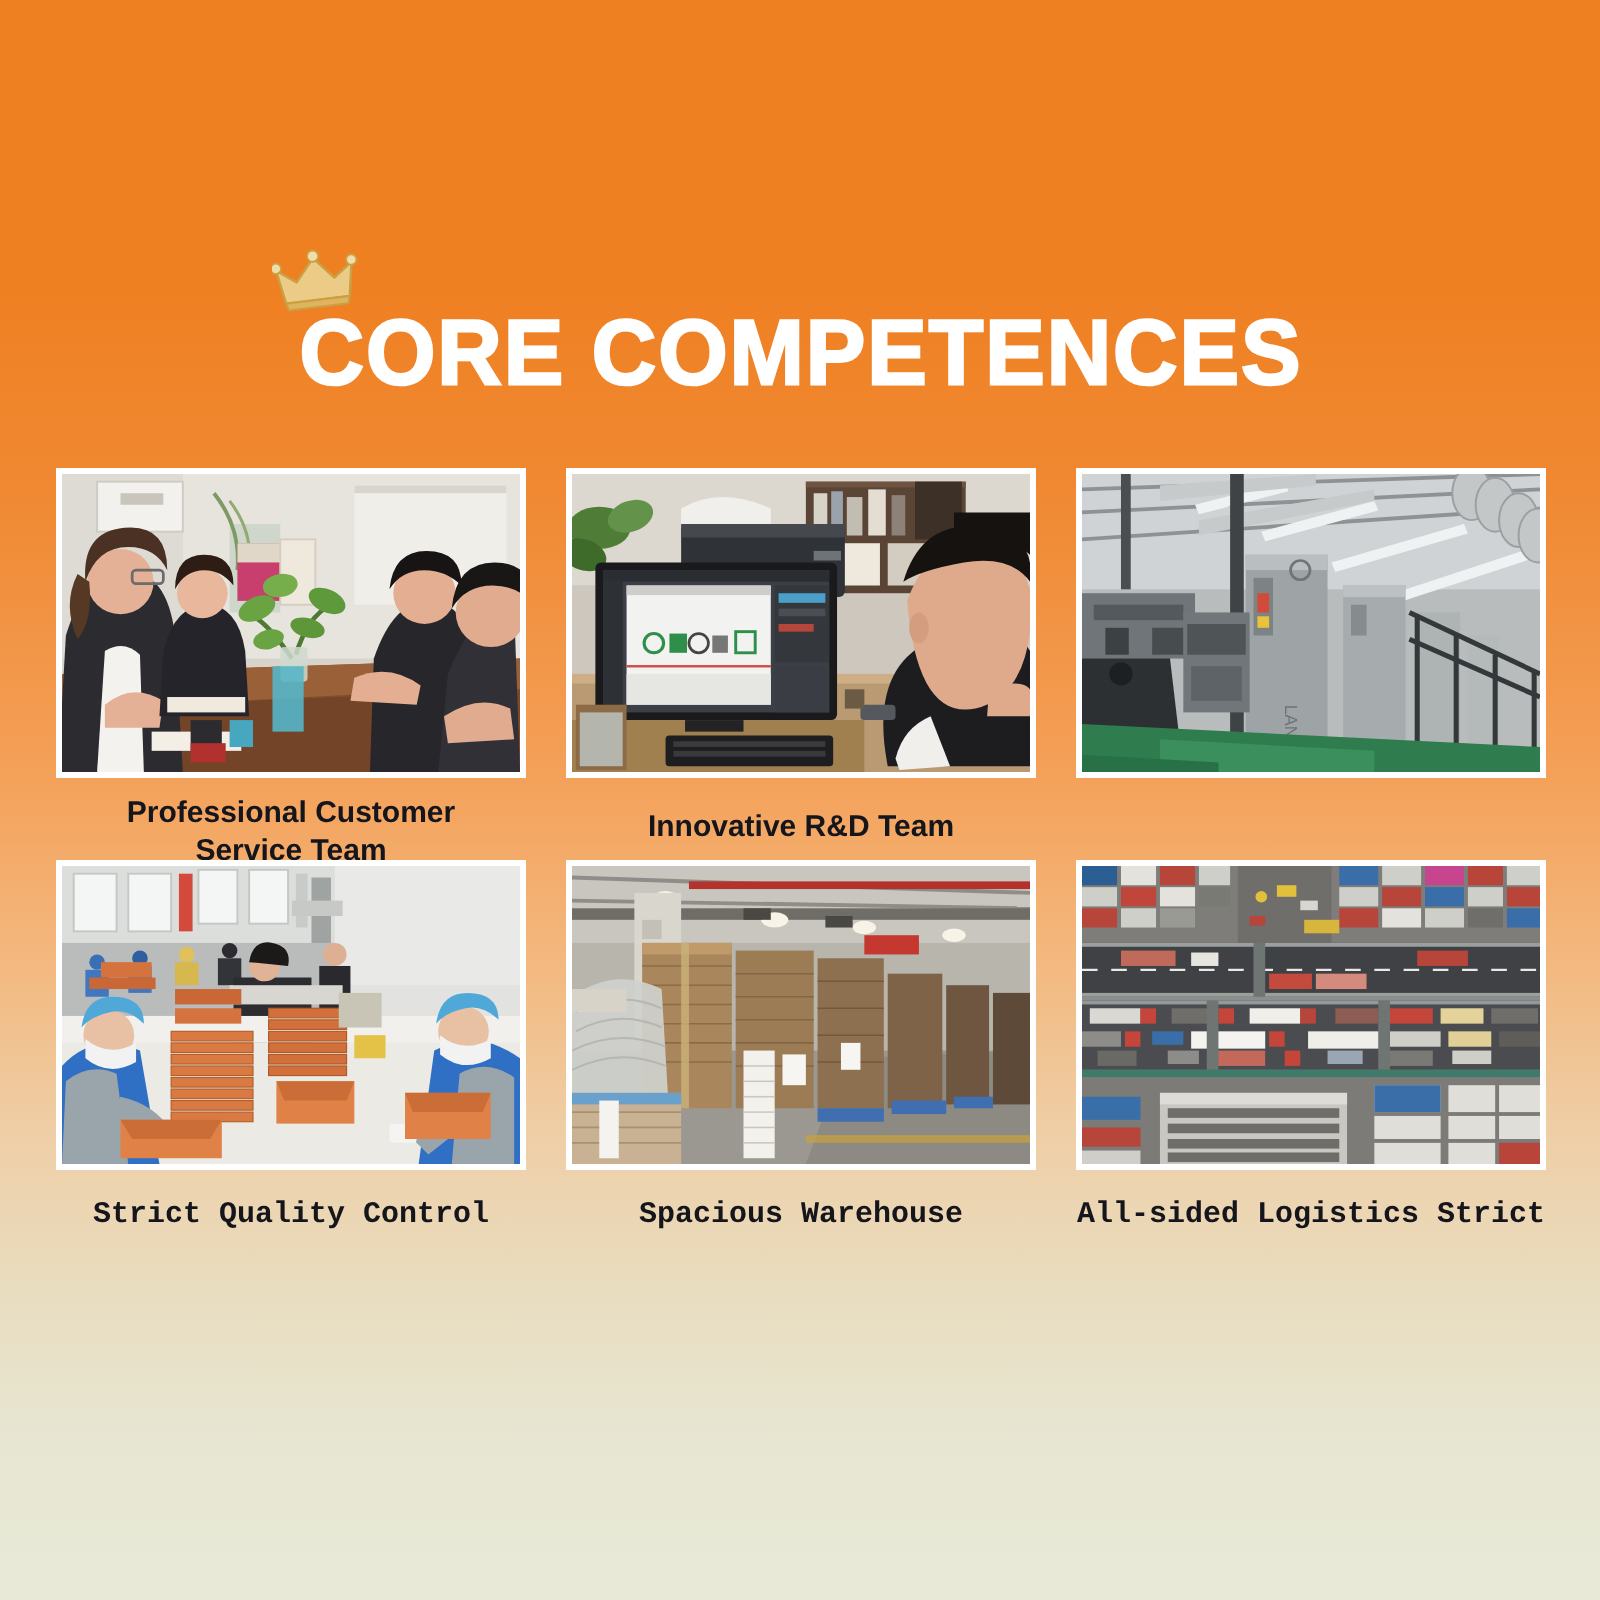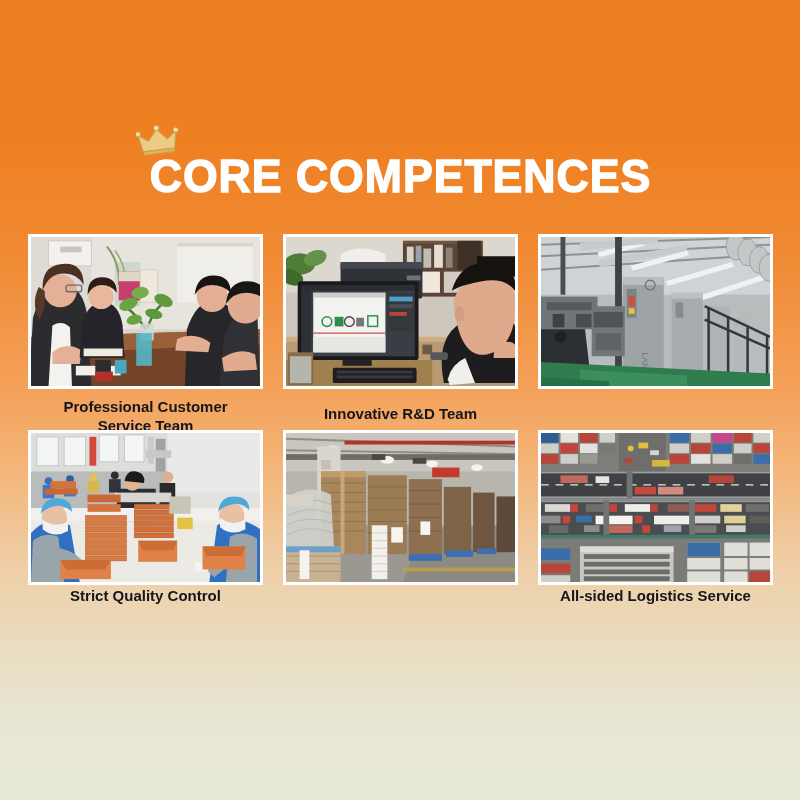--- a/index.html
+++ b/index.html
@@ -69,21 +69,21 @@
     white-space:pre-line;
   }
   .cap-one { padding-top:15px; }
 
   .row2-wrap {
     position:absolute; left:28px; top:430px; width:744px;
     display:grid;
     grid-template-columns:235px 235px 235px;
     column-gap:20px;
   }
-  .row2-wrap .caption { padding-top:1px; }
+  .row2-wrap .caption { padding-top:13px;font-family:Liberation Mono, monospace; }
 </style>
 </head>
 <body>
 
 <div class="page">
 
   <div class="title-block">
     <span class="title-wrap">
       <svg class="crown-icon" viewBox="0 0 44 32">
         <g transform="rotate(-7 22 18)">
@@ -493,20 +493,21 @@
           </g>
           <rect x="108" y="98" width="12" height="16" fill="#f6f5f1"></rect>
           <rect x="138" y="92" width="10" height="14" fill="#f6f5f1"></rect>
 
           <rect x="126" y="126" width="34" height="7" fill="#3f6fb0"></rect>
           <rect x="164" y="122" width="28" height="7" fill="#3f6fb0"></rect>
           <rect x="196" y="120" width="20" height="6" fill="#3f6fb0"></rect>
           <rect x="0" y="64" width="28" height="12" fill="#d7d3c9"></rect>
         </svg>
       </div>
+      <span class="caption cap-one">Spacious Warehouse</span>
     </div>
 
     <div class="cell">
       <div class="thumb">
         <svg viewBox="0 0 235 155" preserveAspectRatio="none">
           <rect width="235" height="155" fill="#8e8d8a"></rect>
 
           <rect x="0" y="0" width="235" height="44" fill="#7e7d7a"></rect>
           <g>
             <rect x="0" y="0" width="18" height="10" fill="#2b5f93"></rect>
@@ -615,16 +616,16 @@
             <rect x="214" y="114" width="21" height="14"></rect>
             <rect x="214" y="130" width="21" height="12"></rect>
           </g>
           <rect x="150" y="114" width="34" height="14" fill="#3a6ea8"></rect>
           <rect x="214" y="144" width="21" height="11" fill="#b8453a"></rect>
           <rect x="0" y="120" width="30" height="12" fill="#3a6ea8"></rect>
           <rect x="0" y="136" width="30" height="10" fill="#b8453a"></rect>
           <rect x="0" y="148" width="30" height="7" fill="#cfcec9"></rect>
         </svg>
       </div>
-      <span class="caption cap-one">All-sided Logistics Service</span>
+      <span class="caption cap-one">All-sided Logistics Strict</span>
     </div>
   </div>
 </div>
 
 </body></html>

